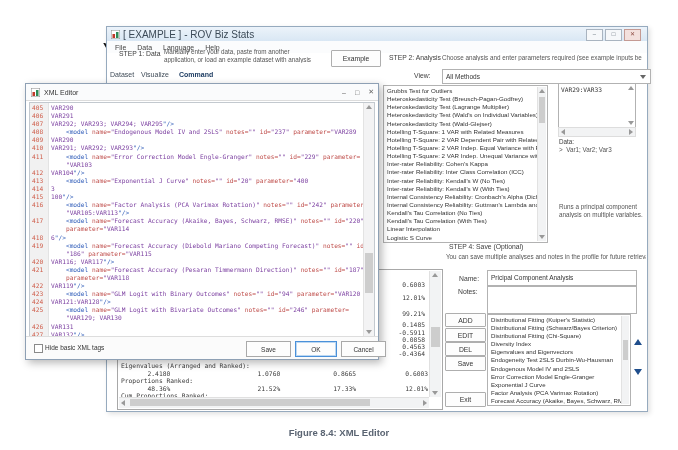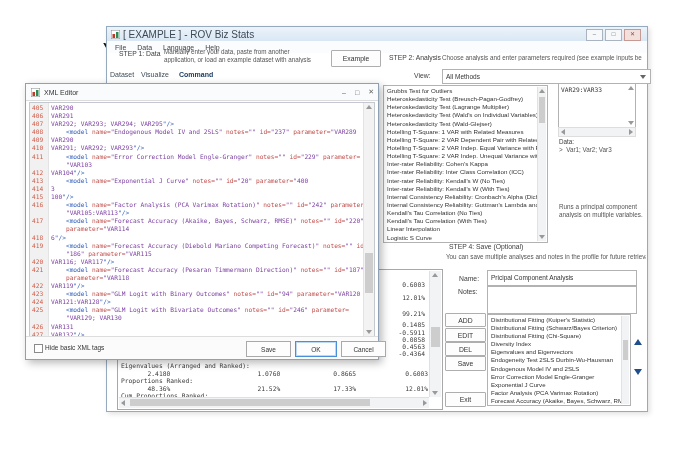--- a/index.html
+++ b/index.html
@@ -314,13 +314,14 @@
 
     <div class="abs xfooter">
       <span class="chk"></span>
       <span style="position:absolute;left:19px;top:7px;font-size:6.5px;color:#333;">Hide basic XML tags</span>
       <span class="xbtn" style="left:220px;">Save</span>
       <span class="xbtn def" style="left:269px;width:40px;">OK</span>
       <span class="xbtn" style="left:315px;">Cancel</span>
     </div>
   </div>
 
+  <div class="abs caption">Figure 8.4: XML Editor</div>
 </div>
 
 </body></html>

